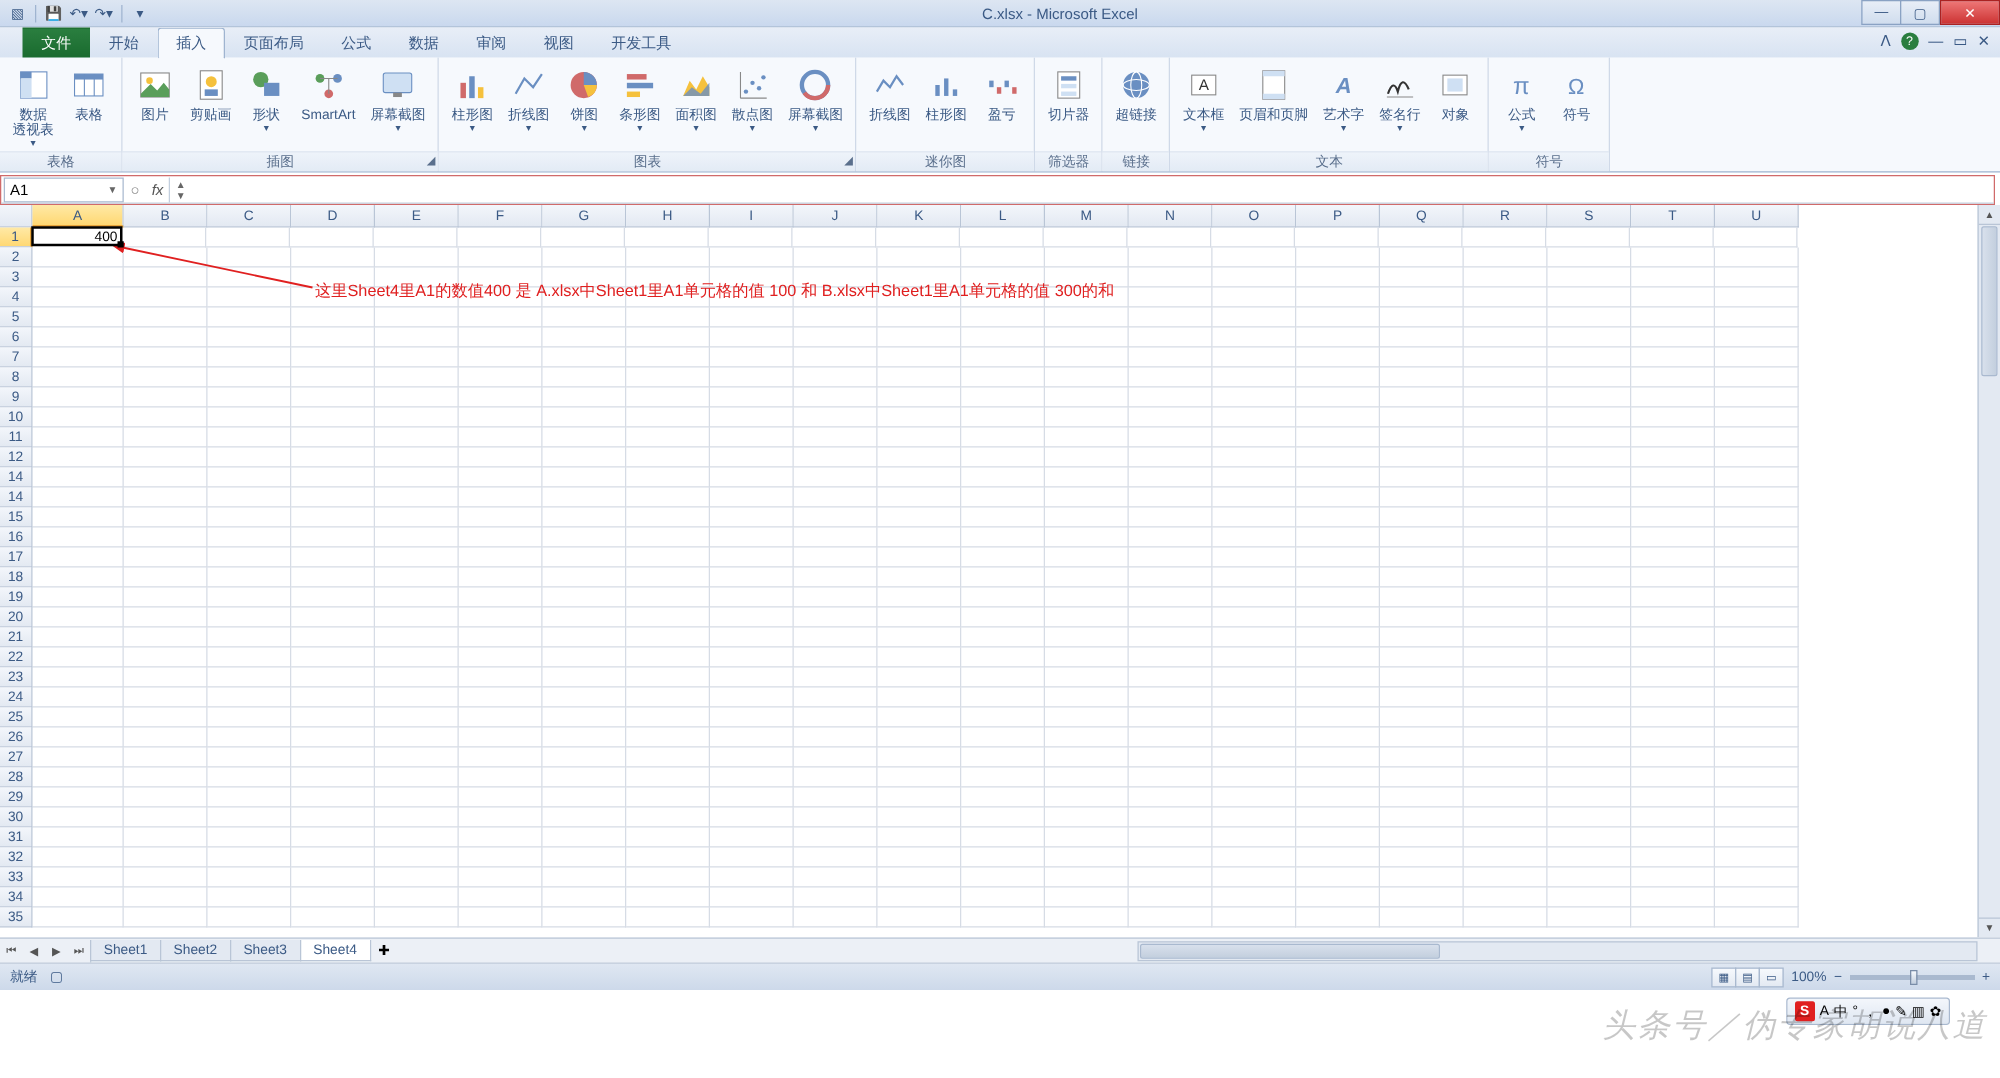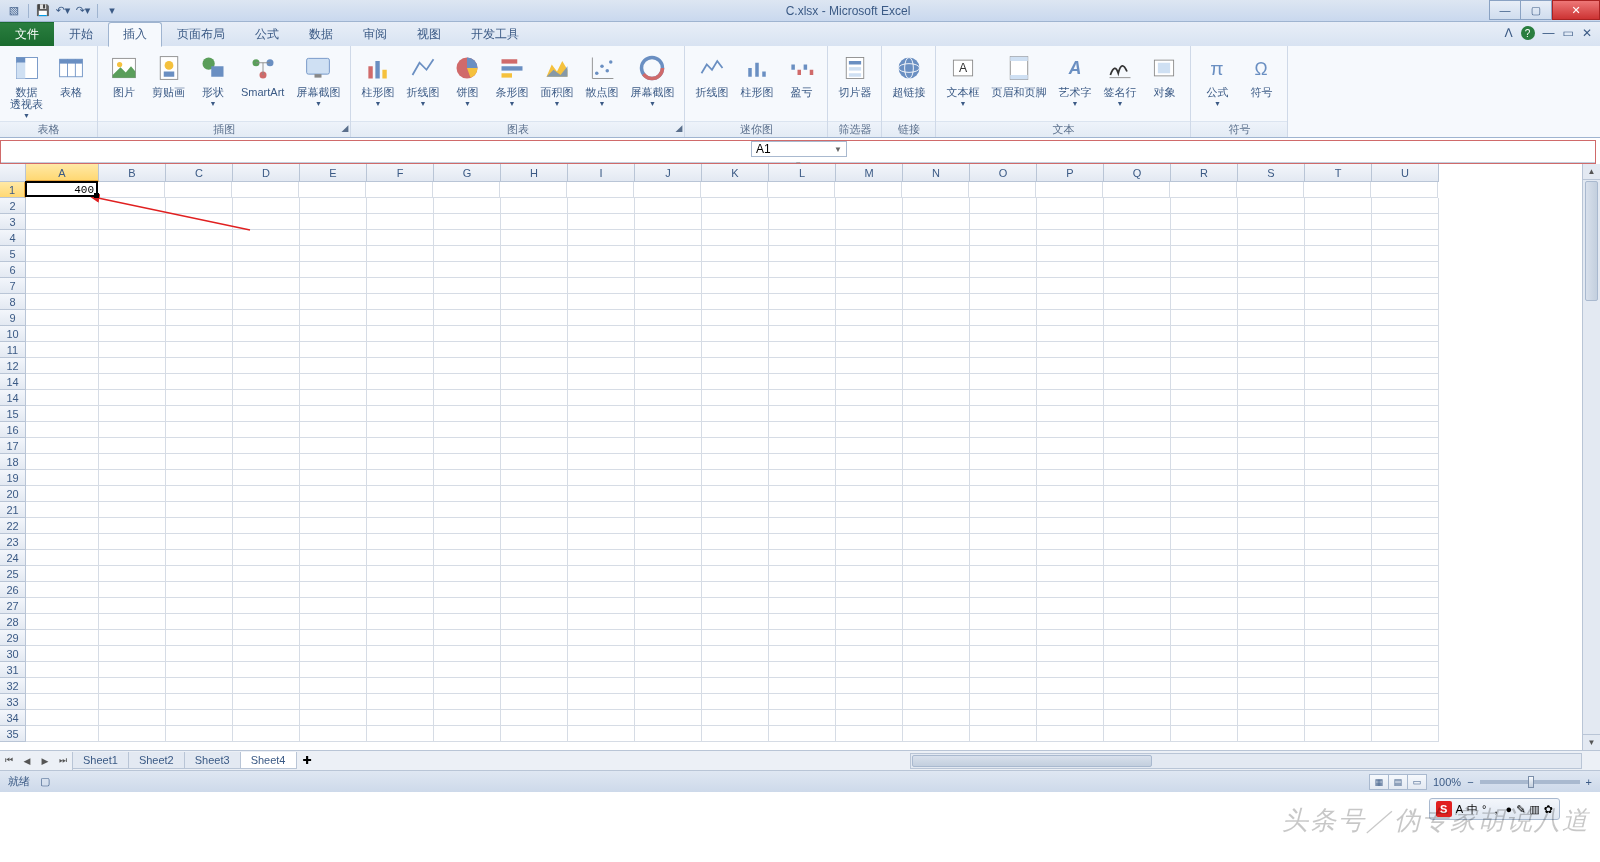--- a/index.html
+++ b/index.html
@@ -10,21 +10,21 @@
 .qat { display: flex; align-items: center; gap: 4px; padding-left: 6px; }
 .qat .ico { width: 16px; height: 16px; display: flex; align-items: center; justify-content: center; font-size: 11px; color: #3b5a85; }
 .qat .sep { width: 1px; height: 14px; background: #9fb4d0; margin: 0 2px; }
 .title-text { position: absolute; left: 50%; transform: translateX(-50%); font-size: 12px; color: #3b5a85; margin-left: 48px; }
 .winctrl { position: absolute; right: 0; top: 0; display: flex; }
 .winctrl div { width: 32px; height: 20px; display: flex; align-items: center; justify-content: center; font-size: 11px; }
 .winctrl .min, .winctrl .max { background: linear-gradient(#e8eef7, #d0ddee); border: 1px solid #8aa2c3; color: #3b5a85; margin-left: -1px; }
 .winctrl .close { background: linear-gradient(#e77, #c33); border: 1px solid #a22; color: #fff; width: 48px; }
 
 
-.tabs { height: 24px; background: linear-gradient(#e8eef7, #d8e3f2); display: flex; align-items: flex-end; padding-left: 0; position: relative; }
+.tabs { height: 24px; background: linear-gradient(#e8eef7, #d8e3f2); display: flex; align-items: flex-end; padding-left: 18px; position: relative; }
 .tab { padding: 3px 14px 3px; font-size: 12px; color: #3b5a85; cursor: pointer; border: 1px solid transparent; border-bottom: none; }
 .tab.file { background: linear-gradient(#2a7e3f, #1a6b2f); color: #fff; border-radius: 0; }
 .tab.active { background: #f6f9fd; border: 1px solid #9fb4d0; border-bottom: 1px solid #f6f9fd; border-radius: 3px 3px 0 0; margin-bottom: -1px; }
 .tabs-right { position: absolute; right: 8px; top: 4px; display: flex; gap: 8px; color: #3b5a85; font-size: 12px; }
 .tabs-right span { cursor: pointer; }
 
 
 .ribbon { height: 92px; background: #f6f9fd; border-bottom: 1px solid #9fb4d0; display: flex; }
 .group { border-right: 1px solid #cfd9e8; display: flex; flex-direction: column; }
 .group-body { flex: 1; display: flex; align-items: flex-start; padding: 4px 6px 0; gap: 4px; }
@@ -33,39 +33,39 @@
 .rbtn { display: flex; flex-direction: column; align-items: center; justify-content: flex-start; gap: 2px; padding: 2px 4px; cursor: pointer; border-radius: 3px; min-width: 36px; }
 .rbtn .ico { width: 32px; height: 32px; display: flex; align-items: center; justify-content: center; }
 .rbtn .lbl { font-size: 11px; color: #3b5a85; text-align: center; line-height: 12px; white-space: pre; }
 .rbtn .dd { font-size: 7px; color: #3b5a85; }
 
 
 .ico svg { width: 28px; height: 28px; }
 
 
 .fbar-wrap { border: 1px solid #d06a6a; margin: 2px 4px 0 0; }
-.fbar { height: 22px; display: flex; align-items: center; border-bottom: 1px solid #c3cfde; flex-direction: column; }
+.fbar { height: 22px; display: flex; align-items: center; border-bottom: 1px solid #c3cfde; }
 .namebox { width: 96px; height: 20px; border: 1px solid #a9b9cf; margin-left: 2px; display: flex; align-items: center; padding: 0 4px; font-size: 12px; background: #fff; }
 .namebox .dd { margin-left: auto; font-size: 8px; color: #666; }
 .fx-ico { width: 18px; text-align: center; font-style: italic; font-size: 12px; color: #555; }
 .formula-input { flex: 1; height: 20px; border: none; font-size: 12px; font-family: Consolas, monospace; padding: 0 4px; outline: none; }
 .fbar-expand { width: 18px; height: 20px; display: flex; flex-direction: column; align-items: center; justify-content: center; border-left: 1px solid #c3cfde; font-size: 8px; color: #666; cursor: pointer; }
 
 
 .grid-area { position: relative; height: 586px; background: #fff; overflow: hidden; }
 .colhdrs { display: flex; height: 18px; position: absolute; top: 0; left: 0; }
 .selall { width: 26px; height: 18px; background: linear-gradient(#f3f6fb, #e3e9f2); border-right: 1px solid #b9c5d6; border-bottom: 1px solid #b9c5d6; }
 .colhdr { width: 67px; height: 18px; background: linear-gradient(#f3f6fb, #e3e9f2); border-right: 1px solid #b9c5d6; border-bottom: 1px solid #b9c5d6; text-align: center; font-size: 11px; color: #3b5a85; line-height: 18px; }
 .colhdr.sel { background: linear-gradient(#ffe9a6, #ffd873); border-bottom: 2px solid #e8a43a; }
 .rows { position: absolute; top: 18px; left: 0; }
 .row { display: flex; height: 16px; }
 .rowhdr { width: 26px; background: linear-gradient(#f3f6fb, #e3e9f2); border-right: 1px solid #b9c5d6; border-bottom: 1px solid #b9c5d6; text-align: center; font-size: 11px; color: #3b5a85; line-height: 16px; }
 .rowhdr.sel { background: linear-gradient(#ffe9a6, #ffd873); border-right: 2px solid #e8a43a; }
 .cell { width: 67px; height: 16px; border-right: 1px solid #d6dce5; border-bottom: 1px solid #d6dce5; font-size: 11px; text-align: right; padding-right: 2px; line-height: 15px; }
-.cell.active { border: 2px solid #000; position: relative; z-index: 2; width: 73px; margin-left: -1px; margin-top: -1px; font-family: Liberation Mono, monospace; }
+.cell.active { border: 2px solid #000; position: relative; z-index: 2; width: 73px; margin-left: -1px; margin-top: -1px; }
 .cell.active::after { content: ""; position: absolute; right: -3px; bottom: -3px; width: 5px; height: 5px; background: #000; }
 
 
 .annotation { position: absolute; color: #e02020; font-size: 13px; }
 .arrow-svg { position: absolute; }
 
 
 .sheettabs { height: 20px; background: #ecf0f6; border-top: 1px solid #b9c5d6; display: flex; align-items: center; font-size: 11px; position: relative; }
 .navbtns { display: flex; border-right: 1px solid #b9c5d6; }
 .navbtns div { width: 18px; height: 18px; display: flex; align-items: center; justify-content: center; color: #555; cursor: pointer; font-size: 9px; }
@@ -1327,20 +1327,21 @@
       </div>
     </div>
   <svg class="arrow-svg" style="left:90px;top:30px" width="170" height="40">
     <defs>
         <marker id="ah" markerWidth="8" markerHeight="8" refX="1" refY="3" orient="auto">
           <path d="M0,0 L0,6 L7,3 z" fill="#e02020"></path>
         </marker>
       </defs>
     <line x1="160" y1="36" x2="8" y2="4" stroke="#e02020" stroke-width="1.5" marker-end="url(#ah)"></line>
   </svg>
+  <div class="annotation" style="left:252px;top:60px">这里Sheet4里A1的数值400  是   A.xlsx中Sheet1里A1单元格的值 100 和 B.xlsx中Sheet1里A1单元格的值 300的和</div>
   <div class="vscroll">
     <div class="btn">▲</div>
     <div class="thumb"></div>
     <div class="btn" style="position:absolute;bottom:0;width:100%;border-top:1px solid #b9c5d6;border-bottom:none">▼</div>
   </div>
 </div>
 
 <div class="sheettabs">
   <div class="navbtns">
     <div>⏮</div>

